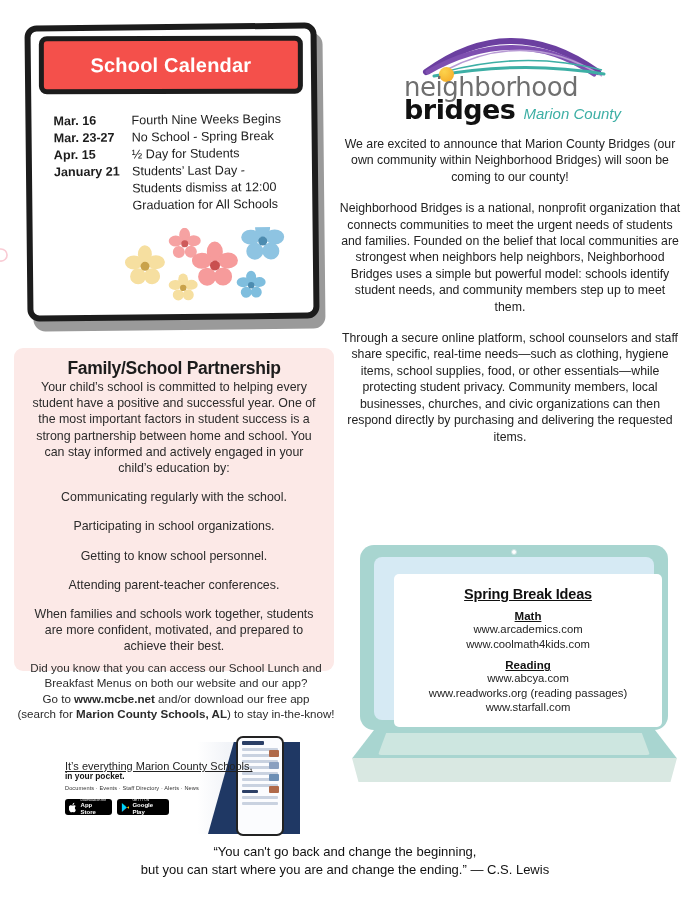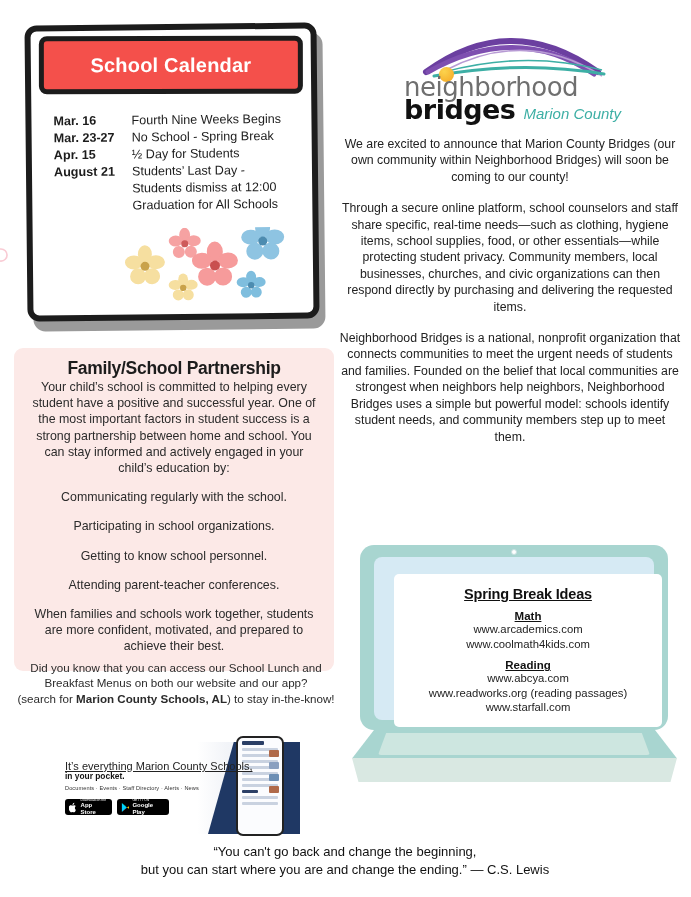--- a/index.html
+++ b/index.html
@@ -205,21 +205,21 @@
         </div>
         <div class="cal-row">
           <span class="cal-date">Mar. 23-27</span>
           <span class="cal-desc">No School - Spring Break</span>
         </div>
         <div class="cal-row">
           <span class="cal-date">Apr. 15</span>
           <span class="cal-desc">½ Day for Students</span>
         </div>
         <div class="cal-row">
-          <span class="cal-date">August 21</span>
+          <span class="cal-date">January 21</span>
           <span class="cal-desc">Students’ Last Day -</span>
         </div>
         <div class="cal-sub">Students dismiss at 12:00</div>
         <div class="cal-sub">Graduation for All Schools</div>
       </div>
 
       <svg class="flowers" viewBox="0 0 185 78">
         <g>
 
           <g transform="translate(22,38)">
@@ -305,37 +305,38 @@
       <div class="logo-nbhd">neighborhood</div>
       <div class="logo-bridges-row">
         <span class="logo-bridges">bridges</span>
         <span class="logo-county">Marion County</span>
       </div>
     </div>
   </div>
 
   <div class="right-col">
     <p class="rc-p">We are excited to announce that Marion County Bridges (our own community within Neighborhood Bridges) will soon be coming to our county!</p>
+    <p class="rc-p">Neighborhood Bridges is a national, nonprofit organization that connects communities to meet the urgent needs of students and families. Founded on the belief that local communities are strongest when neighbors help neighbors, Neighborhood Bridges uses a simple but powerful model: schools identify student needs, and community members step up to meet them.</p>
     <p class="rc-p">Through a secure online platform, school counselors and staff share specific, real-time needs—such as clothing, hygiene items, school supplies, food, or other essentials—while protecting student privacy. Community members, local businesses, churches, and civic organizations can then respond directly by purchasing and delivering the requested items.</p>
-    <p class="rc-p">Neighborhood Bridges is a national, nonprofit organization that connects communities to meet the urgent needs of students and families. Founded on the belief that local communities are strongest when neighbors help neighbors, Neighborhood Bridges uses a simple but powerful model: schools identify student needs, and community members step up to meet them.</p>
   </div>
 
   <div class="pink-panel">
     <div class="pp-title">Family/School Partnership</div>
     <div class="pp-intro">Your child’s school is committed to helping every student have a positive and successful year. One of the most important factors in student success is a strong partnership between home and school. You can stay informed and actively engaged in your child’s education by:</div>
     <div class="pp-item">Communicating regularly with the school.</div>
     <div class="pp-item">Participating in school organizations.</div>
     <div class="pp-item">Getting to know school personnel.</div>
     <div class="pp-item">Attending parent-teacher conferences.</div>
     <div class="pp-close">When families and schools work together, students are more confident, motivated, and prepared to achieve their best.</div>
   </div>
 
   <div class="lunch">
     <div>Did you know that you can access our School Lunch and</div>
     <div>Breakfast Menus on both our website and our app?</div>
+    <div><span>Go to </span><b>www.mcbe.net</b><span> and/or download our free app</span></div>
     <div><span>(search for </span><b>Marion County Schools, AL</b><span>) to stay in-the-know!</span></div>
   </div>
 
   <div class="app-promo">
     <div class="ap-bg"></div>
     <div class="ap-navy"></div>
     <div class="ap-phone">
       <div class="ap-phone-line" style="width:22px;background:#2b3f66;height:4px;"></div>
       <div class="ap-phone-thumb"></div>
       <div class="ap-phone-line"></div>

